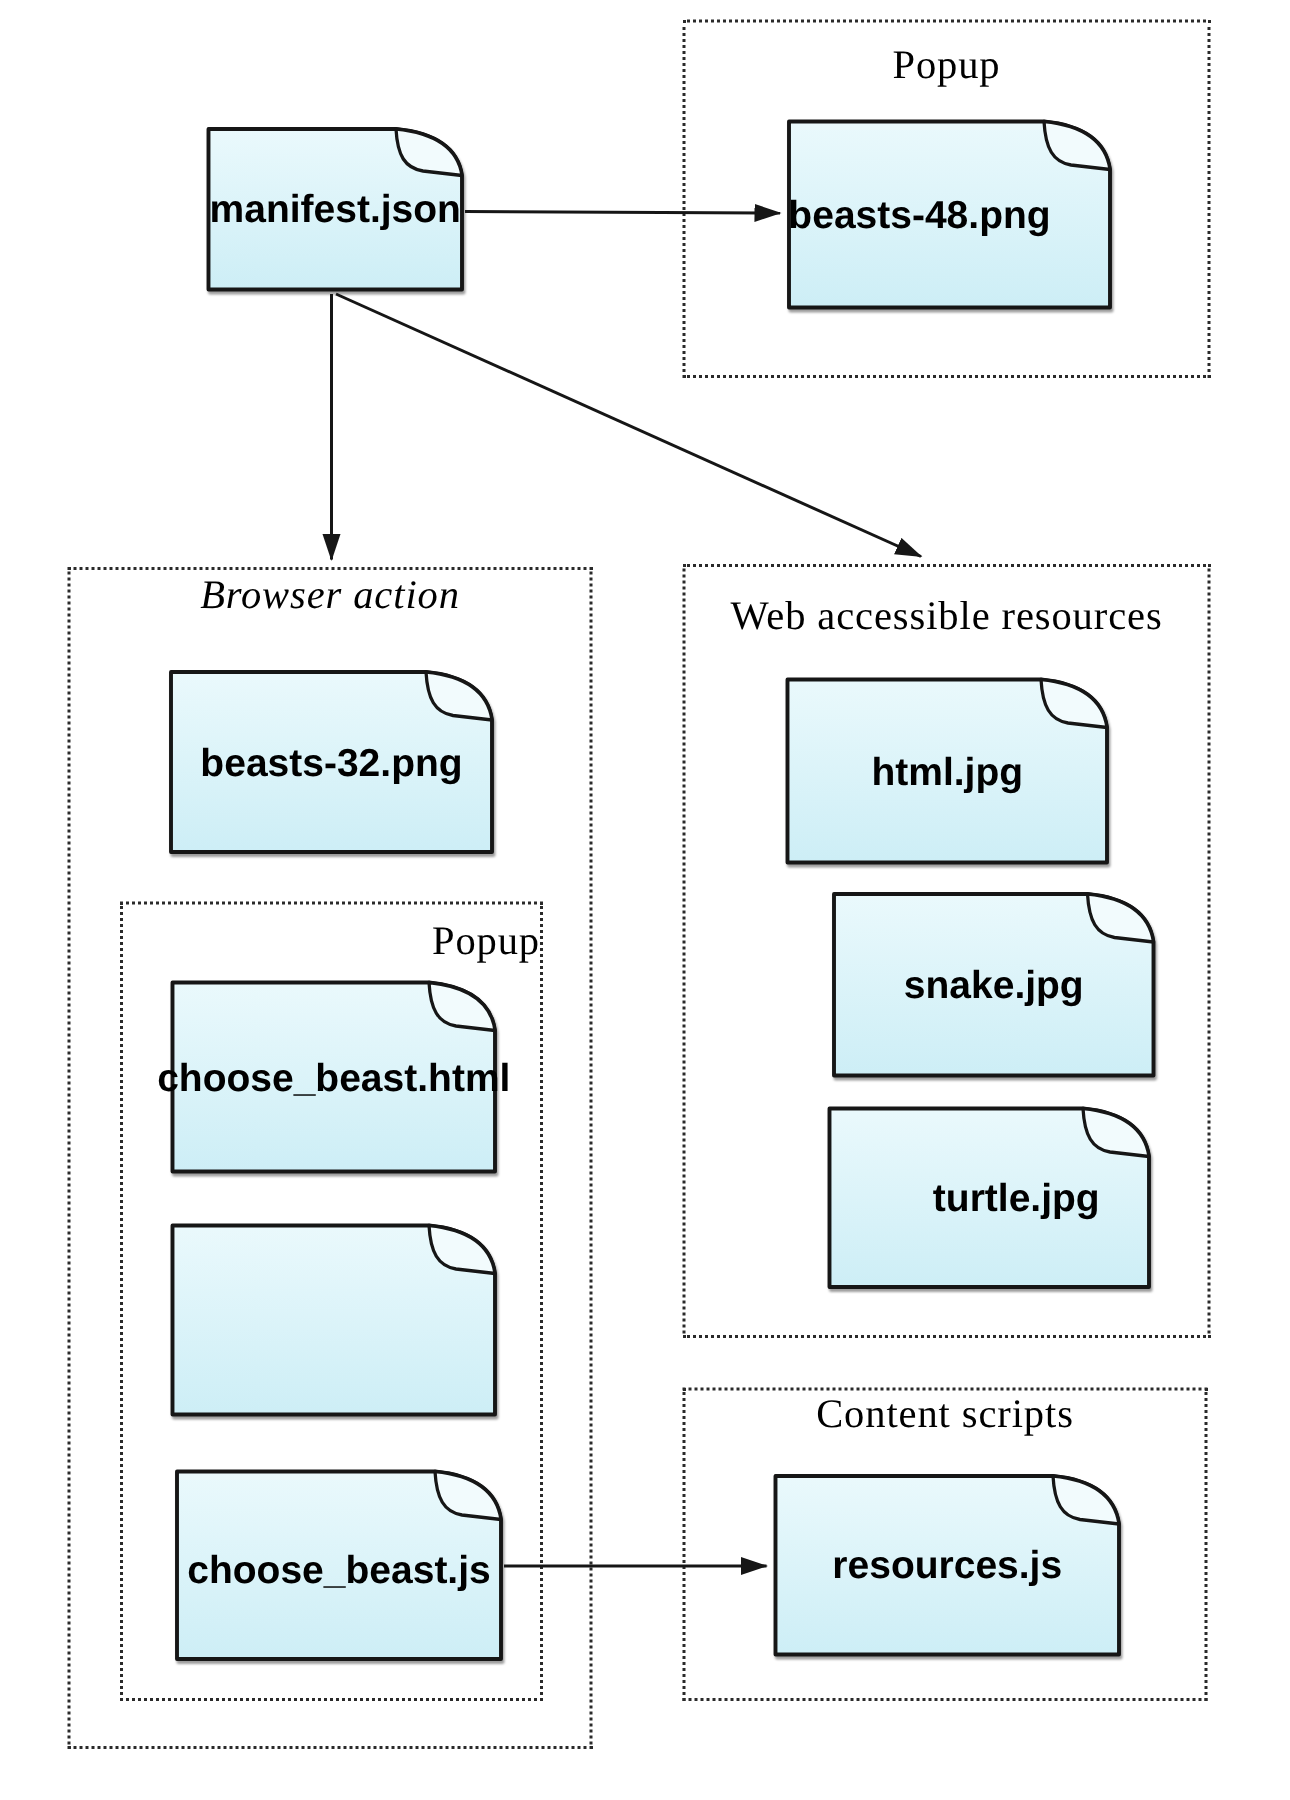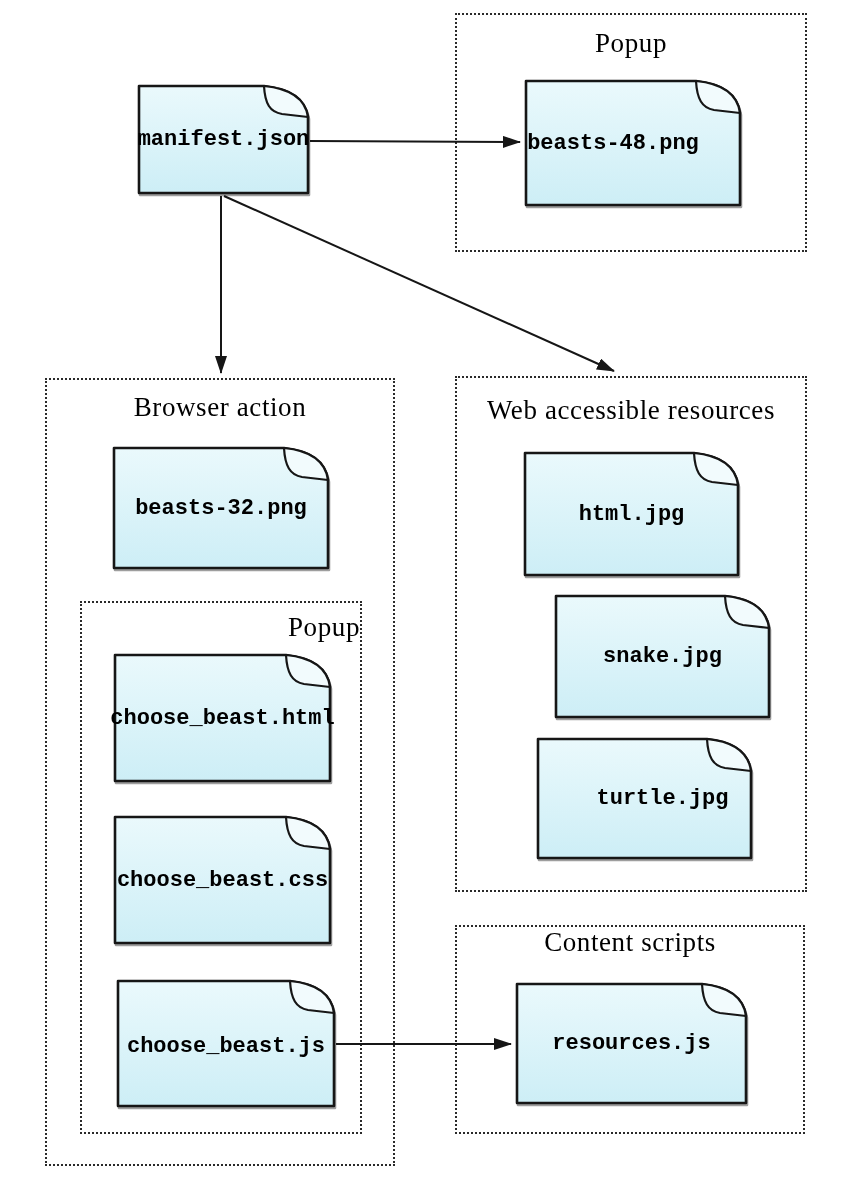--- a/index.html
+++ b/index.html
@@ -21,21 +21,21 @@
     text-align: center;
     font-family: "Liberation Serif", serif;
     font-size: 27px;
     letter-spacing: 0.6px;
     color: var(--title, #000);
     white-space: nowrap;
   }
   .g-icons   { left: 455px; top: 13px;  width: 352px; height: 239px; }
   .g-icons   .group-title { margin-top: 13px; }
   .g-browser { left: 45px;  top: 378px; width: 350px; height: 788px; }
-  .g-browser .group-title { margin-top: 12px; }
+  .g-browser .group-title { margin-top: 1px; font-style: italic; }
   .g-popup   { left: 80px;  top: 601px; width: 282px; height: 533px; }
   .g-popup   .group-title { margin-top: 9px; text-align: right; }
   .g-web     { left: 455px; top: 376px; width: 352px; height: 516px; }
   .g-web     .group-title { margin-top: 17px; }
   .g-content { left: 455px; top: 925px; width: 350px; height: 209px; }
   .g-content .group-title { }
 
   
   .node {
     position: absolute;
@@ -44,35 +44,34 @@
     justify-content: center;
   }
   .node svg {
     position: absolute;
     left: 0; top: 0;
     filter: drop-shadow(1px 2px 0.6px rgba(0,0,0,0.38));
   }
   .node-label {
     position: relative;
     font-weight: bold;
-    font-size: 22px;
+    font-size: 26px;
     color: var(--label, #000);
     white-space: nowrap;
     z-index: 2;
-    font-family: Liberation Mono, monospace;
   }
   .n-manifest { left: 137px; top: 84px;  width: 173px; height: 111px; }
   .n-beasts48 { left: 524px; top: 79px;  width: 178px; height: 128px; }
   .n-beasts32 { left: 112px; top: 446px; width: 218px; height: 124px; }
   .n-html     { left: 113px; top: 653px; width: 219px; height: 130px; text-align: center; }
   .n-css      { left: 113px; top: 815px; width: 219px; height: 130px; }
   .n-js       { left: 116px; top: 979px; width: 220px; height: 134px; }
   .n-frog     { left: 523px; top: 451px; width: 217px; height: 126px; }
   .n-snake    { left: 554px; top: 594px; width: 217px; height: 125px; }
-  .n-turtle   { left: 536px; top: 737px; width: 253px; height: 123px; }
+  .n-turtle   { left: 551px; top: 737px; width: 253px; height: 123px; }
   .n-beastify { left: 515px; top: 982px; width: 233px; height: 123px; }
 
   
   .edges {
     position: absolute;
     left: 0; top: 0;
     pointer-events: none;
     z-index: 3;
   }
   .edges line {
@@ -161,21 +160,20 @@
       <svg width="219" height="130" viewBox="0 0 219 130">
         <defs>
           <linearGradient id="grad4" x1="0" y1="0" x2="0" y2="1">
             <stop offset="0" stop-color="#eaf9fc"></stop>
             <stop offset="1" stop-color="#cdeef6"></stop>
           </linearGradient>
         </defs>
         <path d="M2,2 L173,2 Q213,6 217,34 L217,128 L2,128 Z" fill="url(#grad4)" stroke="#161616" stroke-width="2.6" stroke-linejoin="round"></path>
         <path d="M173,2 C174,20 179,29 191,31 L217,34 Q213,6 173,2 Z" fill="#f2fbfd" stroke="#161616" stroke-width="2.2" stroke-linejoin="round"></path>
       </svg>
-    <div class="node-label">choose_beast.css</div>
   </div>
   <div class="node n-js">
       <svg width="220" height="129" viewBox="0 0 220 129">
         <defs>
           <linearGradient id="grad5" x1="0" y1="0" x2="0" y2="1">
             <stop offset="0" stop-color="#eaf9fc"></stop>
             <stop offset="1" stop-color="#cdeef6"></stop>
           </linearGradient>
         </defs>
         <path d="M2,2 L174,2 Q214,6 218,34 L218,127 L2,127 Z" fill="url(#grad5)" stroke="#161616" stroke-width="2.6" stroke-linejoin="round"></path>

